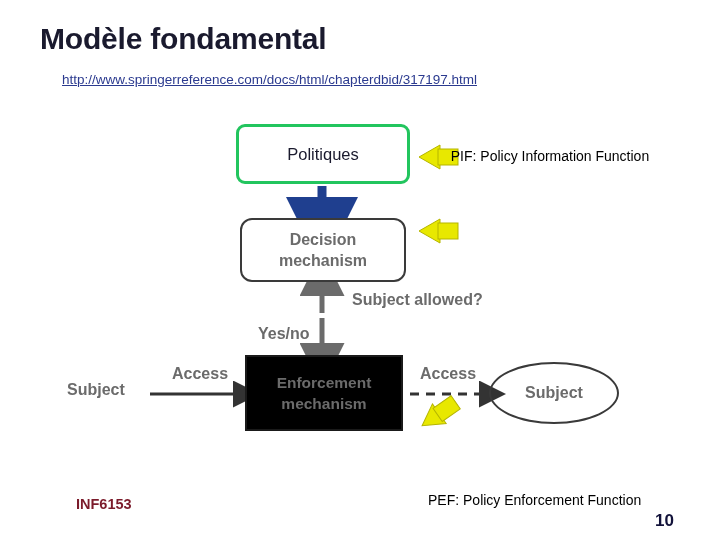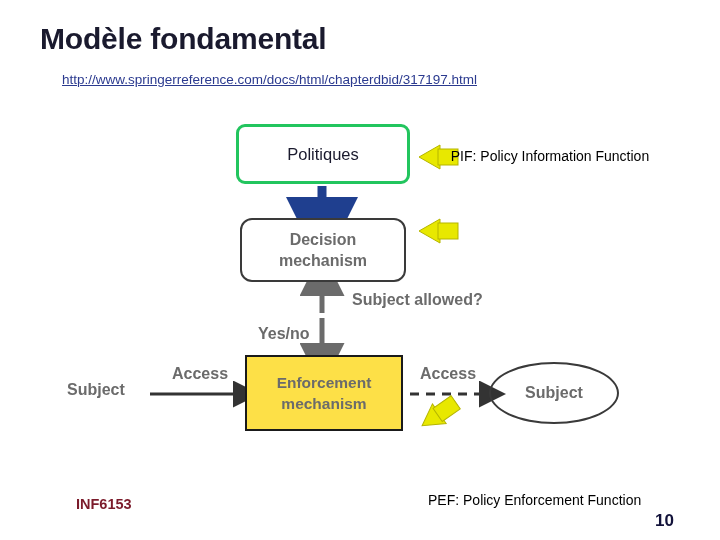--- a/index.html
+++ b/index.html
@@ -96,21 +96,21 @@
     font-weight: bold;
   }
 
   
   .box-enforcement {
     position: absolute;
     left: 245px;
     top: 355px;
     width: 158px;
     height: 76px;
-    background: #fde047;
+    background: #000000;
     border: 2px solid #1a1a1a;
     box-sizing: border-box;
     display: flex;
     flex-direction: column;
     align-items: center;
     justify-content: center;
     line-height: 21px;
   }
   .box-enforcement .ln {
     font-size: 15.5px;

